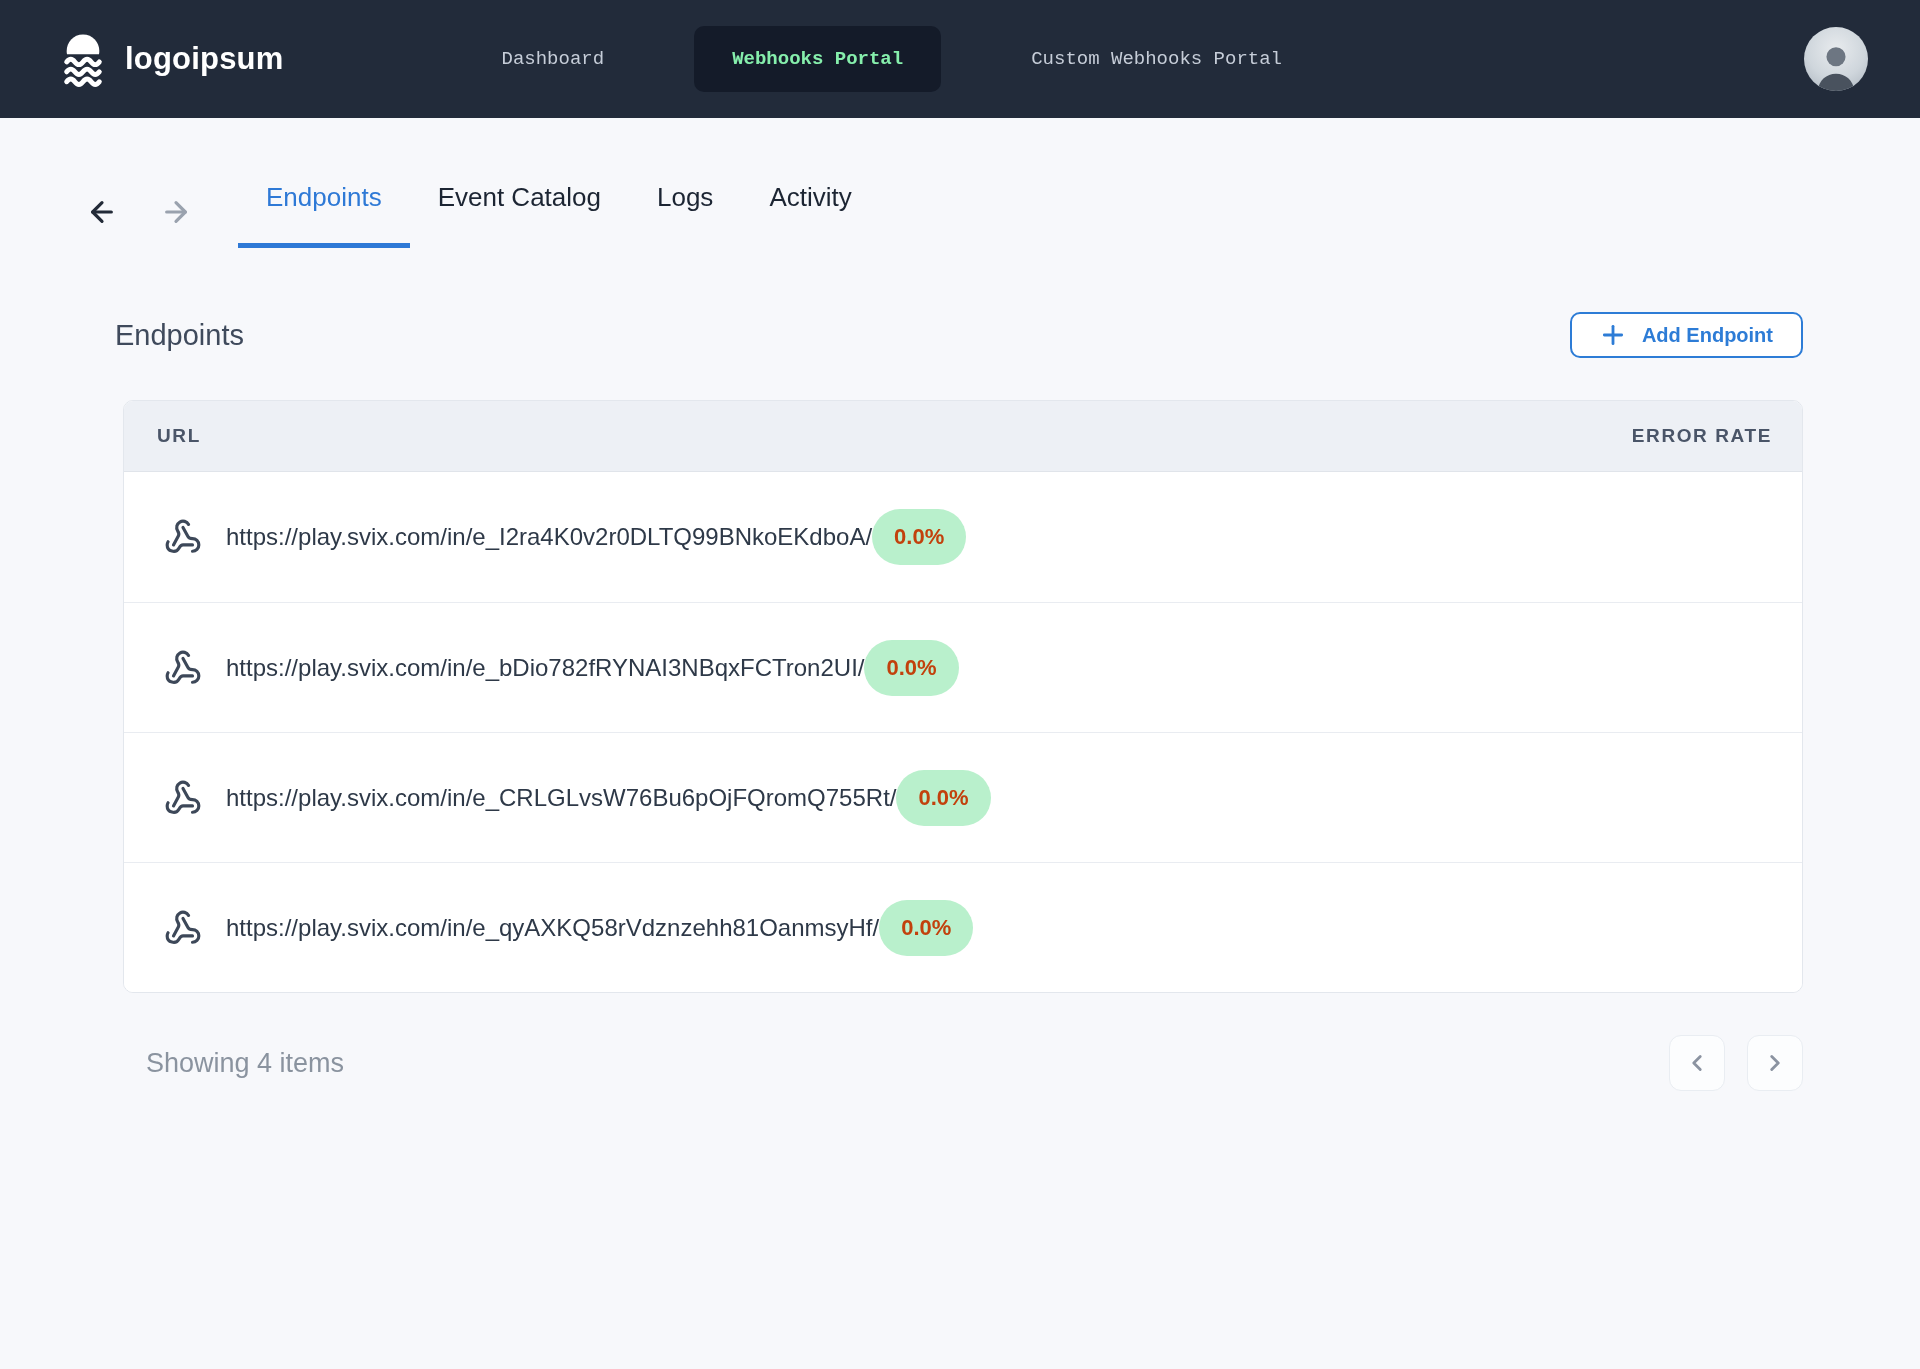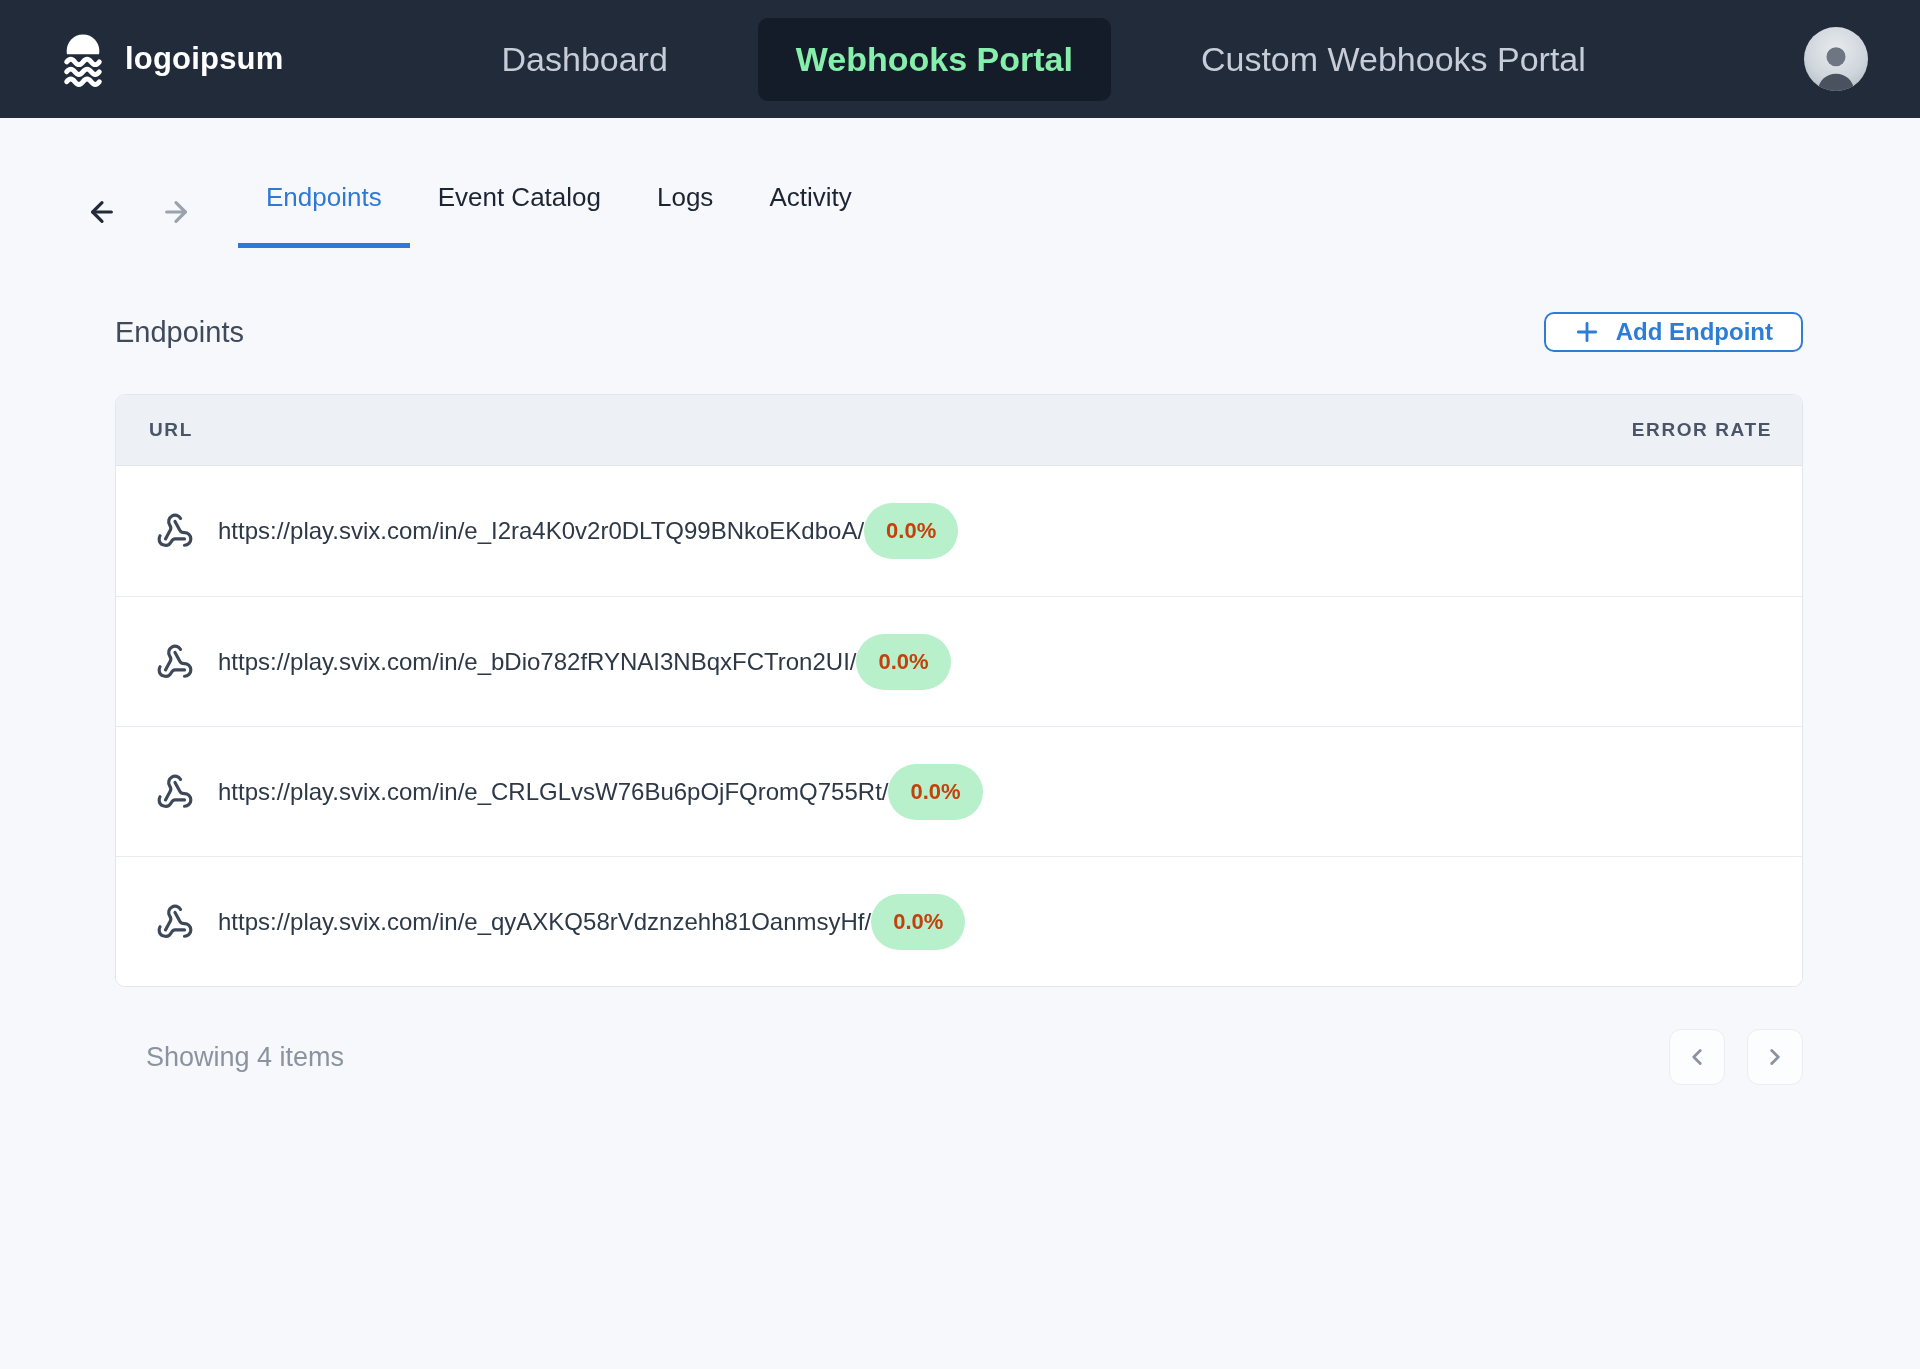--- a/index.html
+++ b/index.html
@@ -19,22 +19,22 @@
     align-items: center;
     padding: 0 52px 0 55px;
   }
   .brand { display: flex; align-items: center; gap: 14px; }
   .brand .logo-mark { width: 56px; height: 56px; display: block; }
   .brand .brand-name {
     color: #ffffff; font-size: 31px; font-weight: 700; letter-spacing: 0.2px;
   }
   .nav-menu { display: flex; align-items: center; gap: 52px; margin-left: 180px; }
   .nav-item {
-    font-size: 34px; font-weight: 500; color: #c6cdd8;
-    padding: 22px 38px; border-radius: 10px; cursor: pointer; white-space: nowrap;
+    font-size: 19px; font-weight: 500; color: #c6cdd8;
+    padding: 22px 38px; border-radius: 10px; cursor: pointer; white-space: nowrap; font-family: Liberation Mono, monospace;
   }
   .nav-item.active { background: #141b29; color: #86efac; font-weight: 700; }
   .navbar-spacer { flex: 1; }
   .avatar {
     width: 64px; height: 64px; border-radius: 50%;
     background: radial-gradient(circle at 50% 35%, #e8ebee 0%, #cfd6dc 55%, #aab3bd 100%);
     overflow: hidden; display: flex; align-items: flex-end; justify-content: center;
     cursor: pointer;
   }
   .avatar svg { width: 52px; height: 52px; display: block; }
@@ -61,34 +61,35 @@
   .tab.active { color: #2e79d6; border-bottom-color: #2e79d6; }
 
   
   .heading-row {
     display: flex; align-items: center; justify-content: space-between;
     margin-top: 64px;
   }
   .page-title { font-size: 29px; font-weight: 400; color: #3f4a5c; }
   .add-btn {
     display: flex; align-items: center; gap: 16px;
-    height: 40px; padding: 0 28px;
+    height: 46px; padding: 0 28px;
     background: #ffffff; border: 2px solid #2d7cd6; border-radius: 10px;
-    color: #2d7cd6; font-size: 24px; font-weight: 700; cursor: pointer;
+    color: #2d7cd6; font-size: 20px; font-weight: 700; cursor: pointer;
     font-family: inherit;
   }
   .add-btn svg { width: 26px; height: 26px; }
 
   
   .table-card {
     margin-top: 42px;
     background: #ffffff;
     border: 1px solid #e3e7ed;
     border-radius: 10px;
     overflow: hidden;
+    margin-left: 8px;
   }
   .table-header {
     display: flex; align-items: center; justify-content: space-between;
     height: 71px; background: #edf0f5;
     padding: 0 30px 0 33px;
     border-bottom: 1px solid #e0e4ea;
   }
   .col-label {
     font-size: 19px; font-weight: 700; letter-spacing: 1.6px;
     color: #49536477; color: #4a5568;

